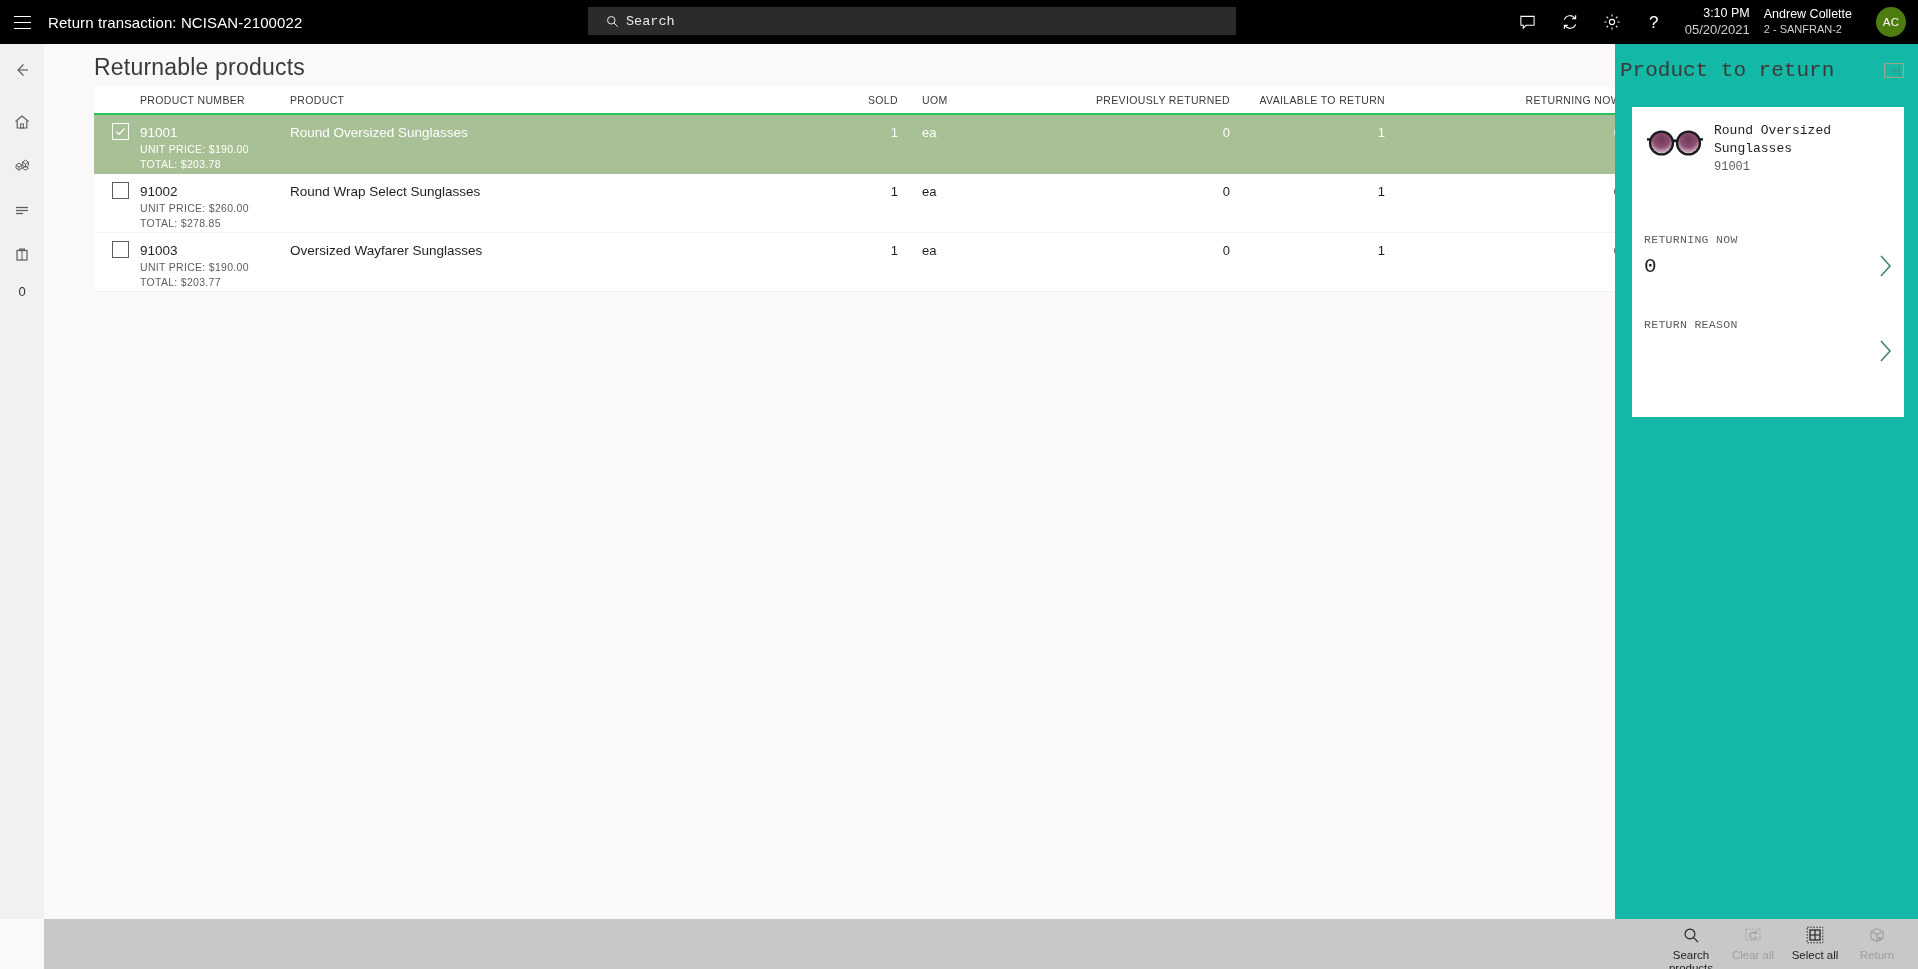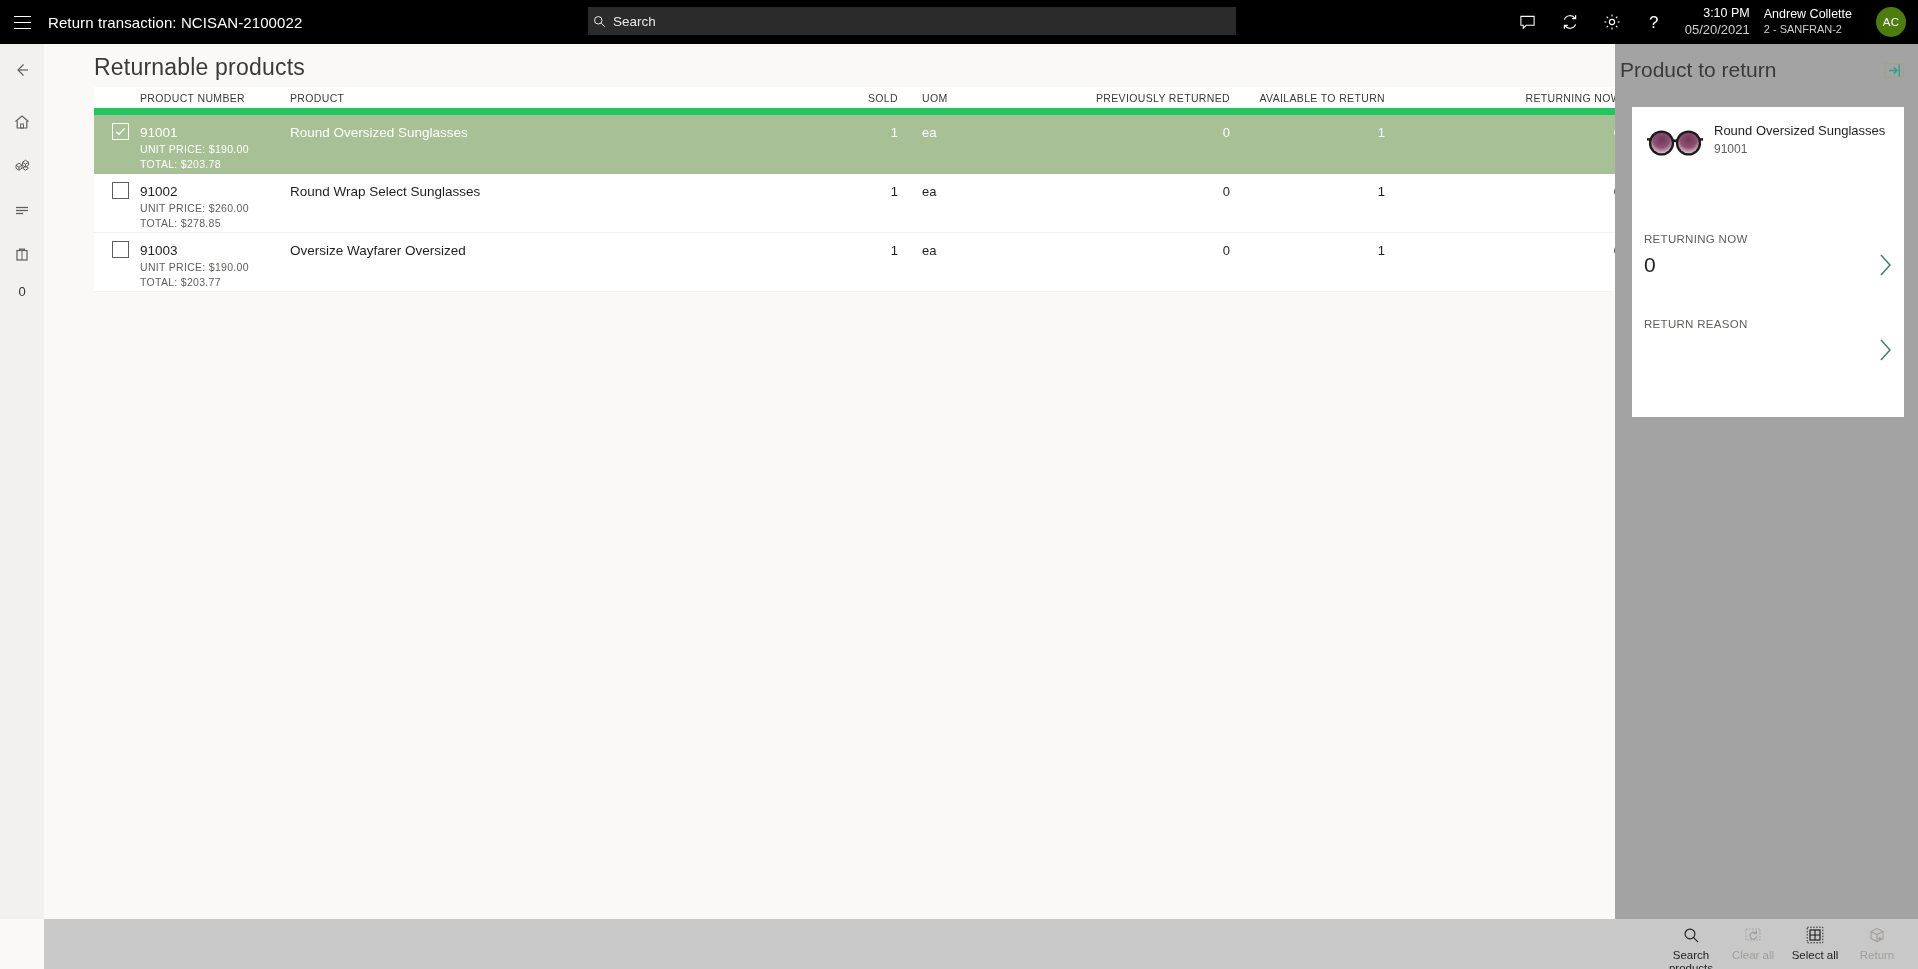--- a/index.html
+++ b/index.html
@@ -22,22 +22,23 @@
     display: flex; flex-direction: column; align-items: center; justify-content: center;
     cursor: pointer;
   }
   .hamburger span { display: block; width: 17px; height: 1px; background: #ffffff; margin: 2.5px 0; }
   .topbar-title {
     font-size: 15px; color: #ffffff; white-space: nowrap;
     margin-left: 4px; letter-spacing: .1px;
   }
   .searchwrap {
     position: absolute; left: 588px; top: 7px; width: 648px; height: 28px;
-    background: #2b2b2b; display: flex; align-items: center; padding: 0 5px;
+    background: #2b2b2b; display: flex; align-items: center; padding: 0 18px;
     cursor: text;
+    font-family: Liberation Mono, monospace;
   }
   .searchwrap .mag { margin-right: 7px; display: flex; align-items: center; }
   .searchwrap .ph { font-size: 13.5px; color: #e8e8e8; }
 
   .topbar-right {
     position: absolute; right: 0; top: 0; height: 44px;
     display: flex; align-items: center;
   }
   .tb-icon {
     width: 42px; height: 44px; display: flex; align-items: center; justify-content: center;
@@ -81,21 +82,21 @@
     position: absolute; left: 50px; top: 10px;
     font-size: 23px; color: #3b3a39; font-weight: 400; letter-spacing: .2px;
   }
 
   
   .grid {
     position: absolute; left: 50px; top: 43px; width: 1545px; background: #ffffff;
   }
   .grid-head {
     display: flex; align-items: center; height: 28px;
-    background: #ffffff; border-bottom: 7px solid #22c55e;
+    background: #ffffff; border-bottom: 2px solid #22c55e;
   }
   .grid-head .th {
     font-size: 10.5px; color: #3b3a39; letter-spacing: .35px; text-transform: uppercase;
     white-space: nowrap;
   }
 
   .col-check { width: 46px; flex: 0 0 46px; }
   .col-num   { width: 150px; flex: 0 0 150px; }
   .col-prod  { width: 510px; flex: 0 0 510px; }
   .col-sold  { width: 110px; flex: 0 0 110px; text-align: right; padding-right: 12px; }
@@ -124,21 +125,22 @@
 
   .c-prod { padding-top: 8px; font-size: 13.5px; color: #201f1e; line-height: 19px; }
   .grid-row.selected .c-prod { color: #ffffff; }
 
   .c-val { padding-top: 8px; font-size: 13px; color: #201f1e; line-height: 19px; }
   .grid-row.selected .c-val { color: #ffffff; }
 
   
   .rpanel {
     position: absolute; left: 1615px; top: 44px; width: 303px; height: 875px;
-    background: #a3a3a3;
+    background: #14b8a6;
+    font-family: Liberation Mono, monospace;
   }
   .rpanel-head {
     position: absolute; left: 5px; top: 10px; right: 0; height: 32px;
     display: flex; align-items: center; justify-content: space-between; padding-right: 14px;
   }
   .rpanel-title { font-size: 21px; color: #3b3a39; font-weight: 400; }
   .expand-icon { cursor: pointer; display: flex; align-items: center; }
 
   .rcard {
     position: absolute; left: 17px; top: 63px; width: 272px; height: 310px;
@@ -340,21 +342,21 @@
 
       <div class="grid-row">
         <div class="col-check">
           <div class="checkbox"></div>
         </div>
         <div class="col-num c-num">
           <div class="num-main">91003</div>
           <div class="num-sub">UNIT PRICE: $190.00</div>
           <div class="num-sub">TOTAL: $203.77</div>
         </div>
-        <div class="col-prod c-prod">Oversize Wayfarer Oversized</div>
+        <div class="col-prod c-prod">Oversized Wayfarer Sunglasses</div>
         <div class="col-sold c-val">1</div>
         <div class="col-uom c-val">ea</div>
         <div class="col-prev c-val">0</div>
         <div class="col-avail c-val">1</div>
         <div class="col-retn c-val">0</div>
       </div>
     </div>
   </div>
 
   <div class="rpanel">

